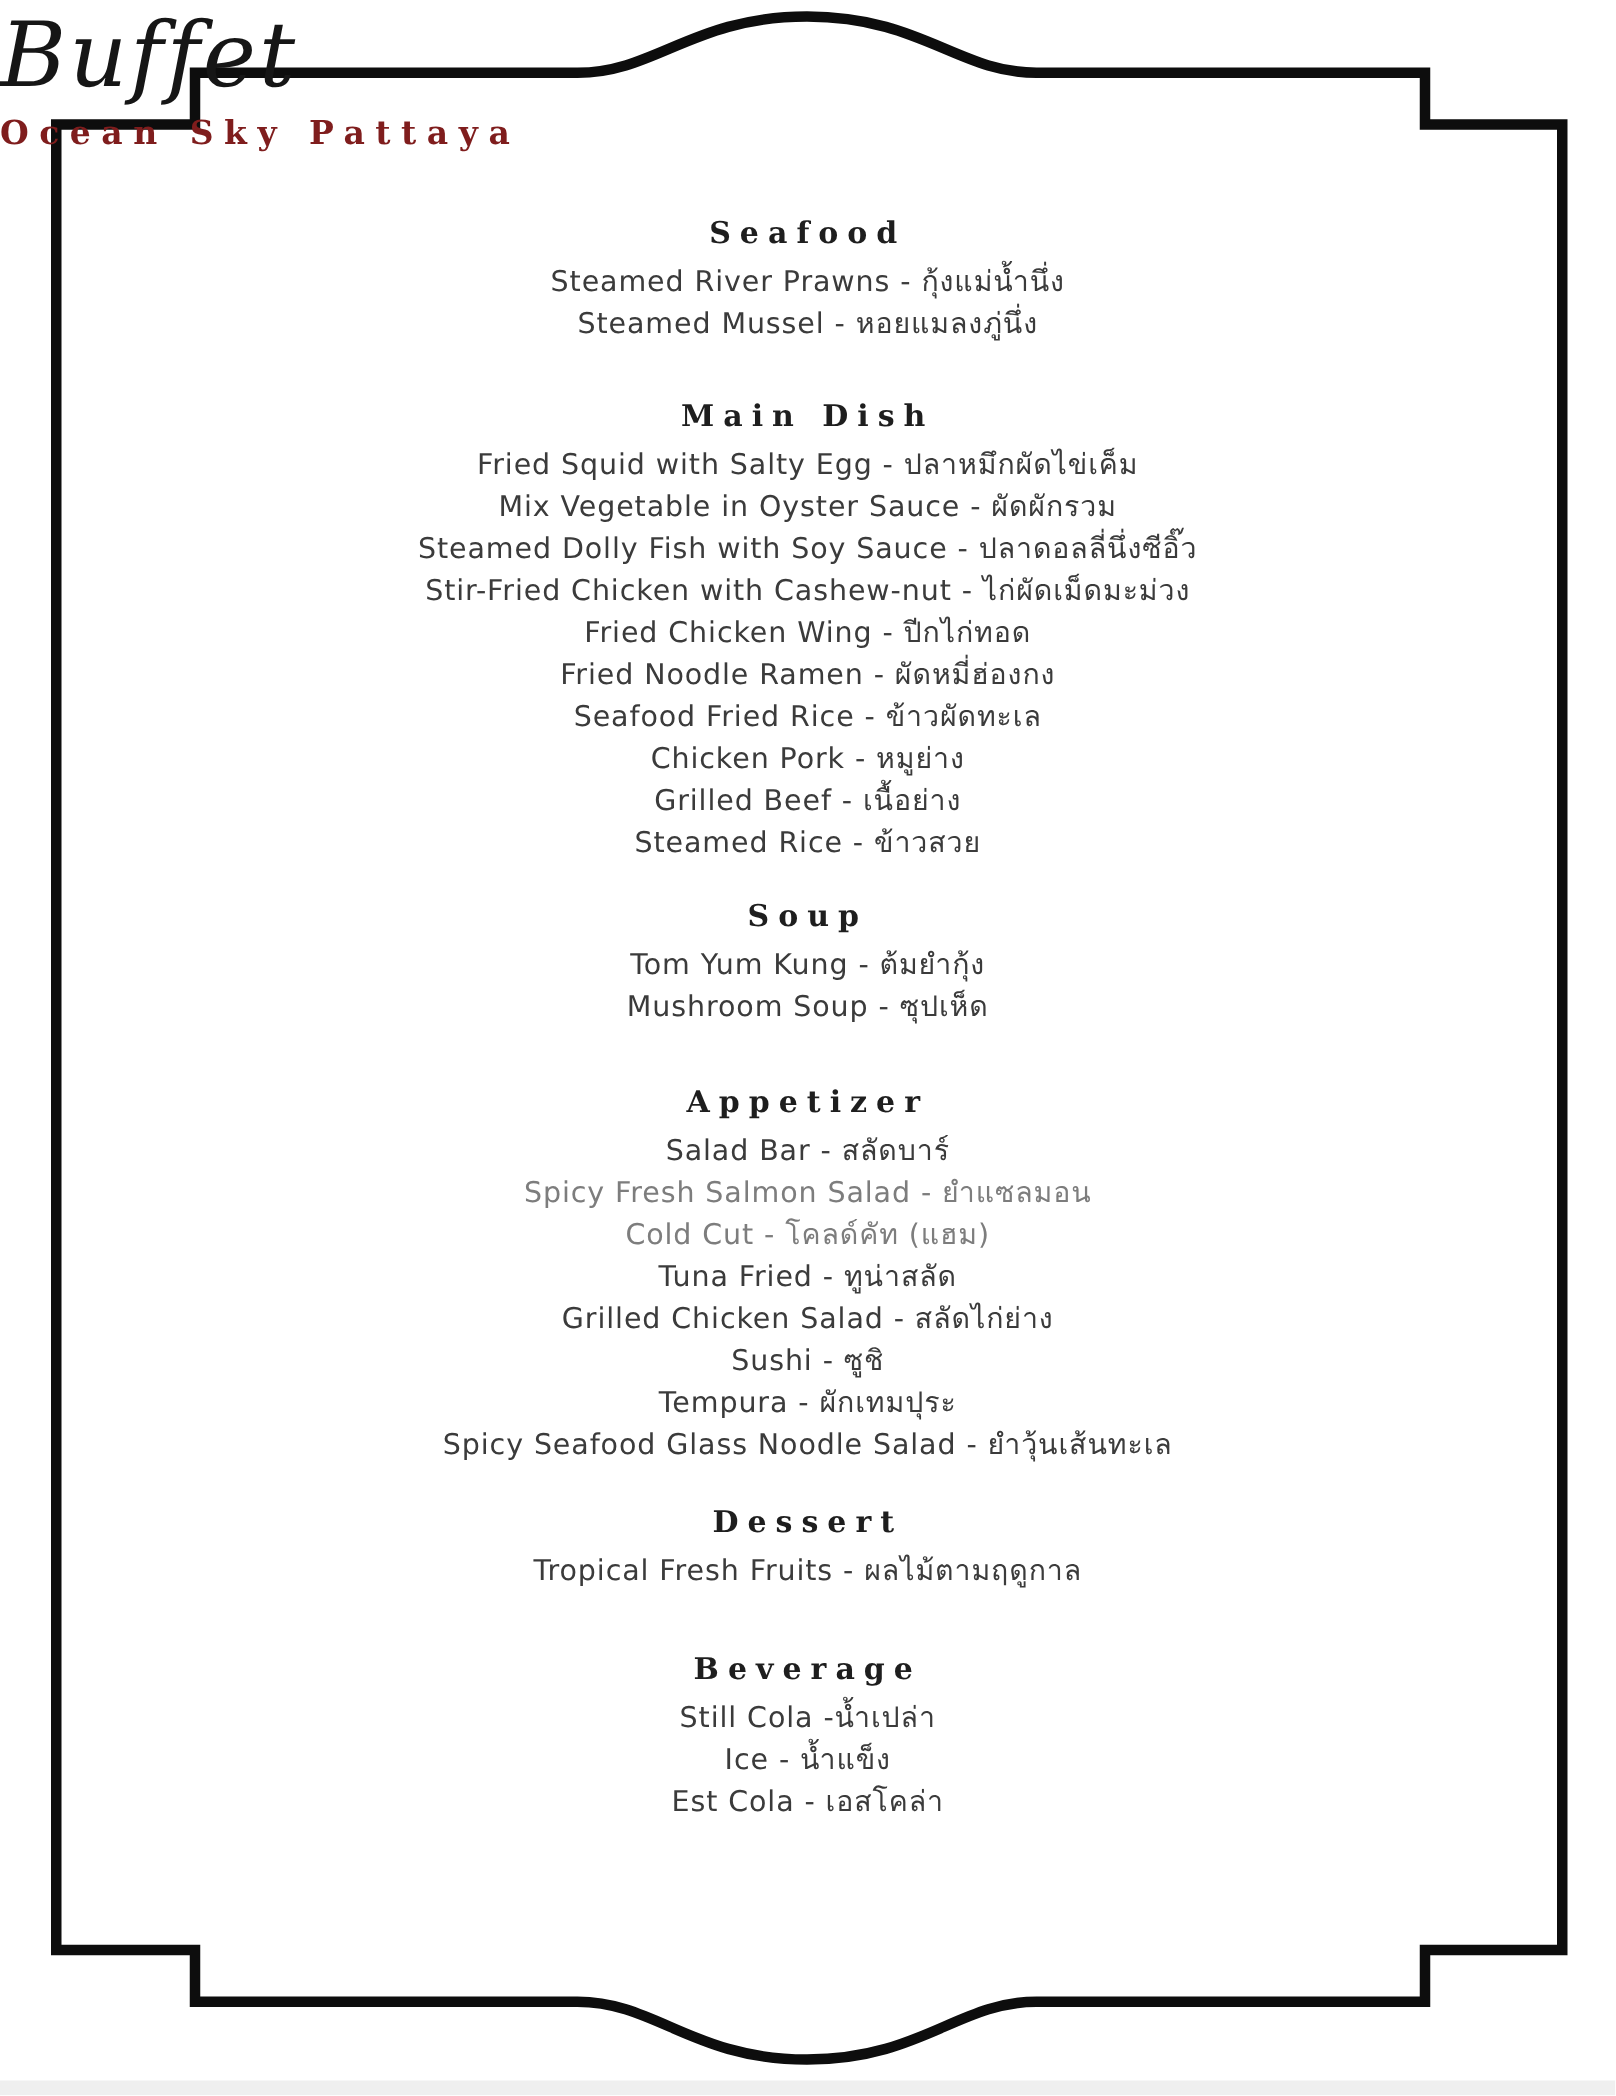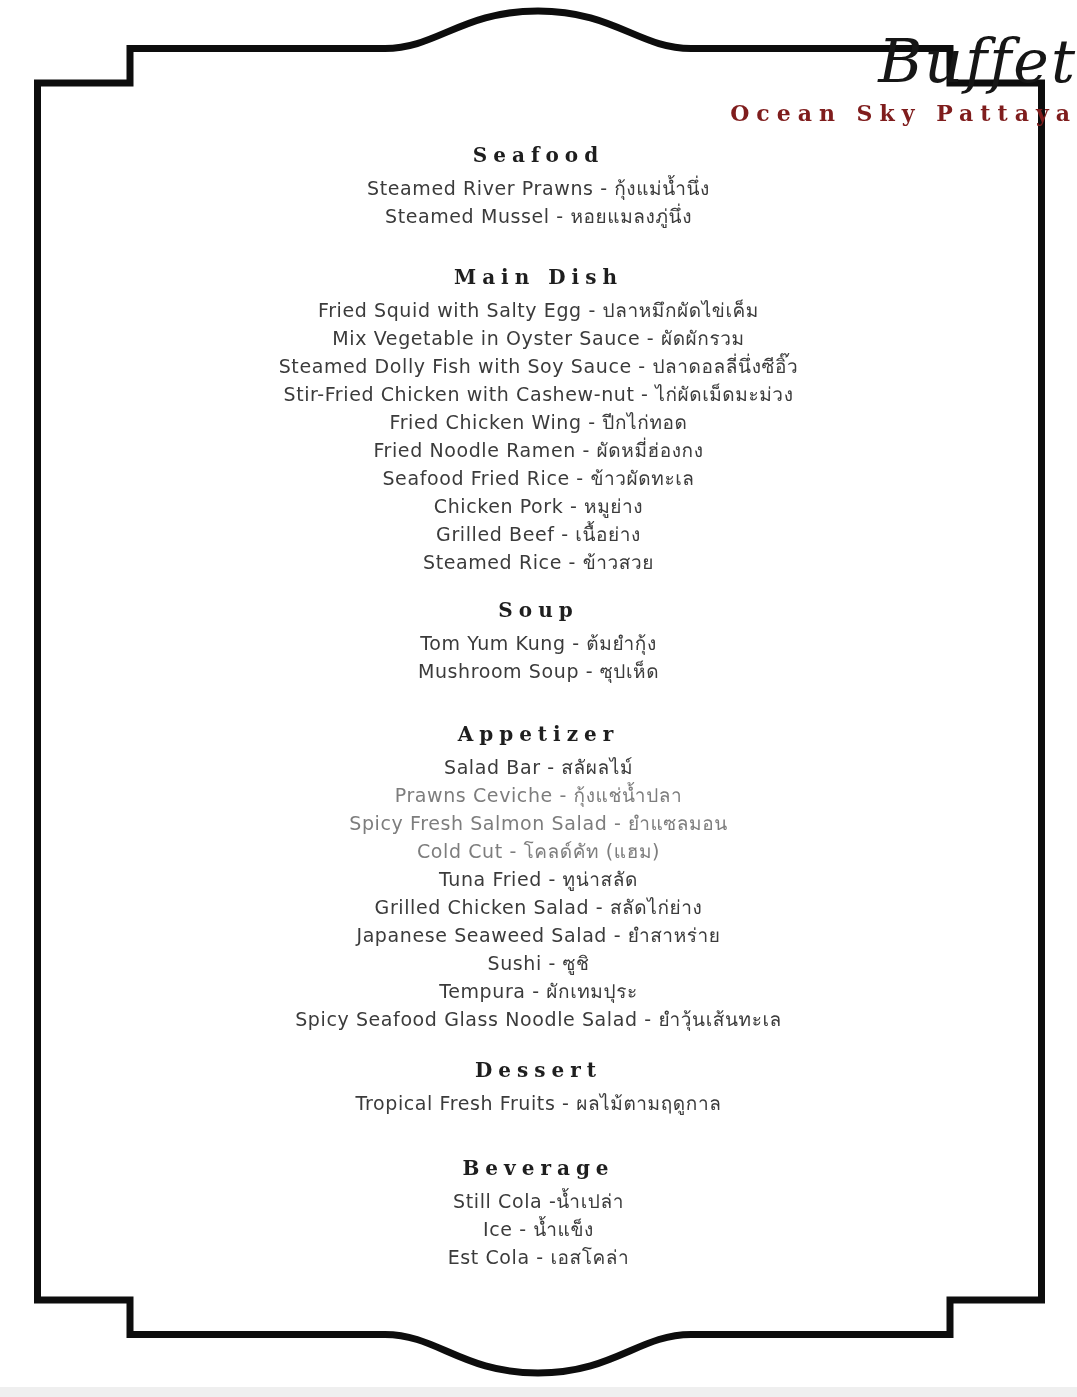--- a/index.html
+++ b/index.html
@@ -18,25 +18,24 @@
   }
   .frame-svg {
     position: absolute;
     top: 0; left: 0;
     width: 1077px;
     height: 1397px;
     pointer-events: none;
   }
   .title-block {
     position: absolute;
-    top: 24px;
+    top: 0;
     left: 0;
     width: 100%;
-    text-align: right;
-    padding-left: 28px;
+    text-align: left;
   }
   .script-title {
     font-family: "DejaVu Serif", serif;
     font-style: italic;
     font-size: 60px;
     line-height: 74px;
     color: #161616;
     letter-spacing: 2px;
   }
   .restaurant-name {
@@ -156,33 +155,31 @@
       <div class="section-items">
     <div class="menu-item">Tom Yum Kung - ต้มยำกุ้ง</div>
 
     <div class="menu-item">Mushroom Soup - ซุปเห็ด</div>
   </div>
     </section>
 
     <section class="menu-section">
       <h2 class="section-title">Appetizer</h2>
       <div class="section-items">
-    <div class="menu-item">Salad Bar - สลัผลไม์</div>
-
-    <div class="menu-item muted">Prawns Ceviche - กุ้งแช่น้ำปลา</div>
+    <div class="menu-item">Salad Bar - สลัดบาร์</div>
+
 
     <div class="menu-item muted">Spicy Fresh Salmon Salad - ยำแซลมอน</div>
 
     <div class="menu-item muted">Cold Cut - โคลด์คัท (แฮม)</div>
 
     <div class="menu-item">Tuna Fried - ทูน่าสลัด</div>
 
     <div class="menu-item">Grilled Chicken Salad - สลัดไก่ย่าง</div>
 
-    <div class="menu-item">Japanese Seaweed Salad - ยำสาหร่าย</div>
 
     <div class="menu-item">Sushi - ซูชิ</div>
 
     <div class="menu-item">Tempura - ผักเทมปุระ</div>
 
     <div class="menu-item">Spicy Seafood Glass Noodle Salad - ยำวุ้นเส้นทะเล</div>
   </div>
     </section>
 
     <section class="menu-section">

